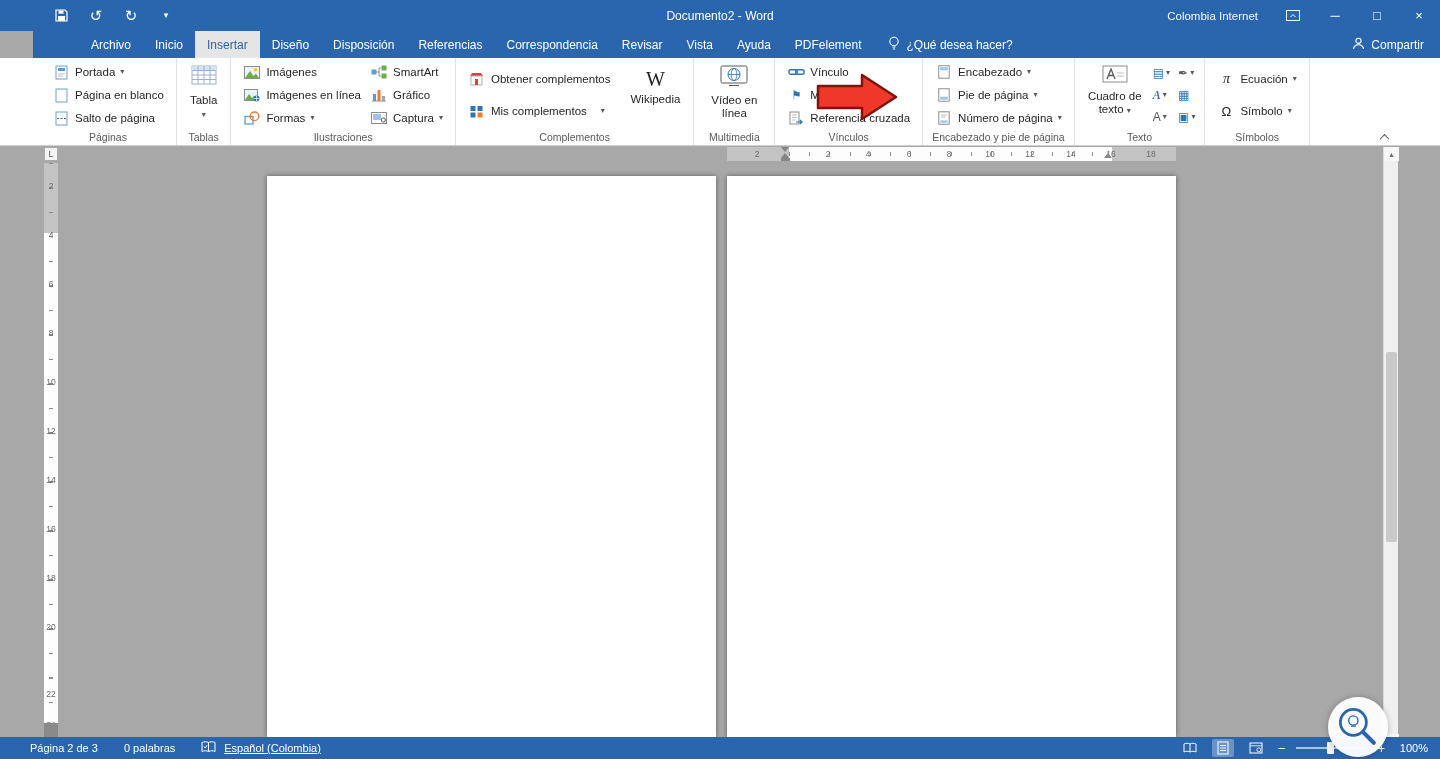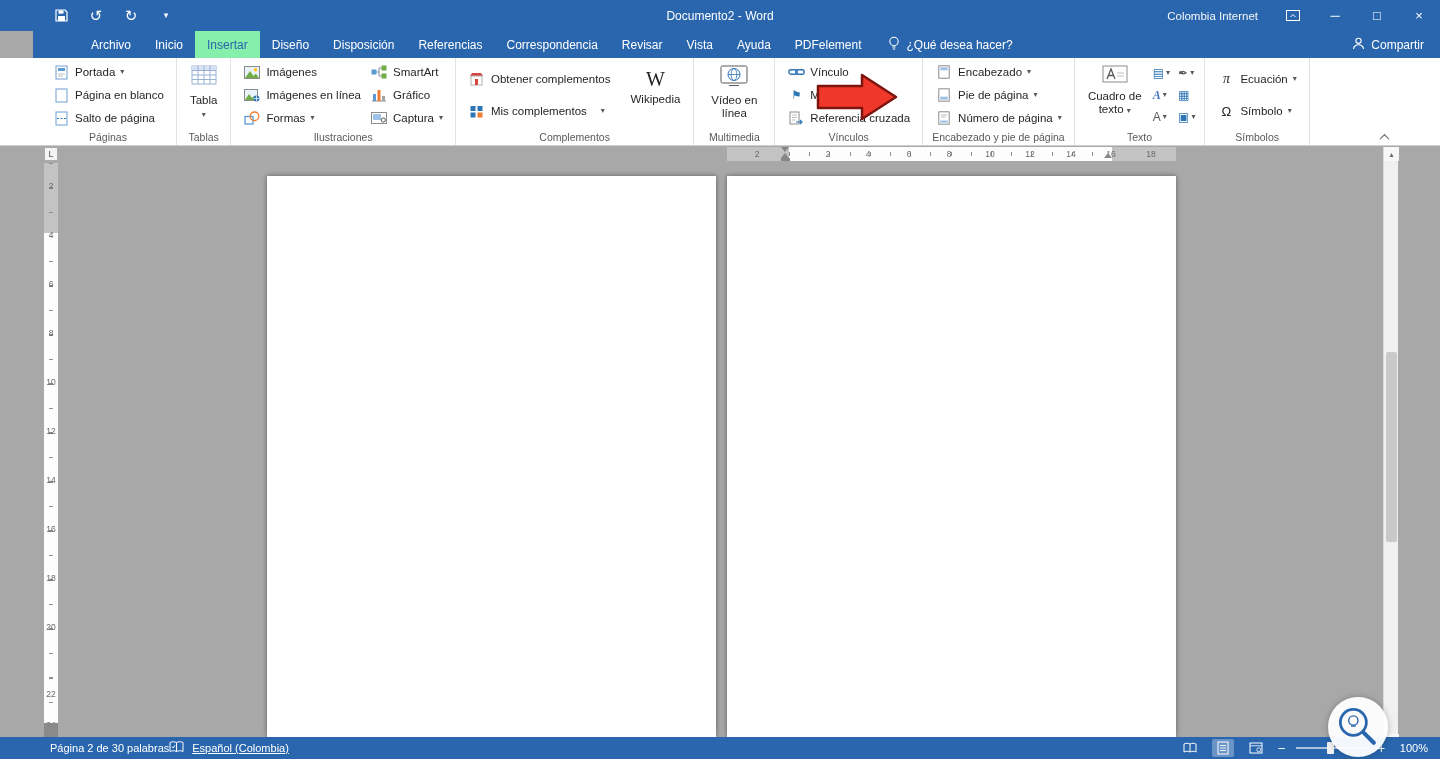--- a/index.html
+++ b/index.html
@@ -15,21 +15,21 @@
   .title-center{position:absolute;left:0;right:0;top:0;height:31px;display:flex;align-items:center;justify-content:center;
                 font-size:12px;pointer-events:none;}
   .title-right{position:absolute;right:0;top:0;height:31px;display:flex;align-items:center;}
   .user-name{font-size:11.5px;margin-right:14px;opacity:.95;}
   .win-btn{width:42px;height:31px;display:flex;align-items:center;justify-content:center;font-size:13px;color:#fff;}
 
   
   .tabbar{position:absolute;top:31px;left:0;right:0;height:27px;background:#2a66ad;display:flex;align-items:stretch;
           color:#fff;font-size:12px;padding-left:46px;z-index:19;margin-left:33px;}
   .tab{display:flex;align-items:center;padding:0 12px;white-space:nowrap;}
-  .tab.active{background:#86efac;color:#2a66ad;}
+  .tab.active{background:#e5e5e5;color:#2a66ad;}
   .tellme{display:flex;align-items:center;gap:7px;margin-left:14px;white-space:nowrap;}
   .share{position:absolute;right:16px;top:0;height:27px;display:flex;align-items:center;gap:6px;}
 
   
   .ribbon{position:absolute;top:58px;left:0;right:0;height:88px;background:#fff;border-bottom:1px solid #cfcfcf;
           display:flex;align-items:stretch;padding-left:40px;font-size:11.5px;z-index:18;}
   .grp{position:relative;display:flex;align-items:flex-start;gap:3px;padding:5px 9px 17px 9px;border-right:1px solid #e2e2e2;}
   .grp-label{position:absolute;left:0;right:0;bottom:2px;text-align:center;font-size:10.5px;color:#595959;white-space:nowrap;}
   .stack{display:flex;flex-direction:column;justify-content:space-between;height:64px;}
   .stack2{display:flex;flex-direction:column;justify-content:space-around;height:64px;}
@@ -77,21 +77,21 @@
   
   .scrollbar{position:absolute;left:1383px;top:147px;width:15px;height:601px;background:#f0f0f0;border-left:1px solid #dadada;z-index:6;}
   .sb-arrow{position:absolute;left:0;width:15px;height:14px;display:flex;align-items:center;justify-content:center;
             font-size:8px;color:#6b6b6b;background:#f7f7f7;}
   .sb-arrow.up{top:0;} .sb-arrow.down{bottom:0;}
   .sb-thumb{position:absolute;left:2px;top:205px;width:11px;height:190px;background:#c9c9c9;border-radius:2px;}
 
   
   .statusbar{position:absolute;left:0;right:0;bottom:0;height:22px;background:#2a66ad;color:#fff;font-size:11px;
              display:flex;align-items:center;z-index:20;}
-  .sb-left{display:flex;align-items:center;padding-left:50px;}
+  .sb-left{display:flex;align-items:center;gap:26px;padding-left:30px;}
   .sb-lang{display:flex;align-items:center;gap:8px;text-decoration:underline;}
   .sb-right{position:absolute;right:12px;top:0;height:22px;display:flex;align-items:center;gap:11px;}
   .viewbtn{width:22px;height:18px;display:flex;align-items:center;justify-content:center;border-radius:2px;}
   .viewbtn.active{background:rgba(255,255,255,.3);}
   .zoomsym{font-size:13px;}
   .ztrack{position:relative;width:70px;height:2px;background:rgba(255,255,255,.6);}
   .zthumb{position:absolute;left:31px;top:-5px;width:7px;height:12px;background:#f2f2f2;border-radius:1px;}
   .zoom-pct{min-width:32px;text-align:right;}
 
   

